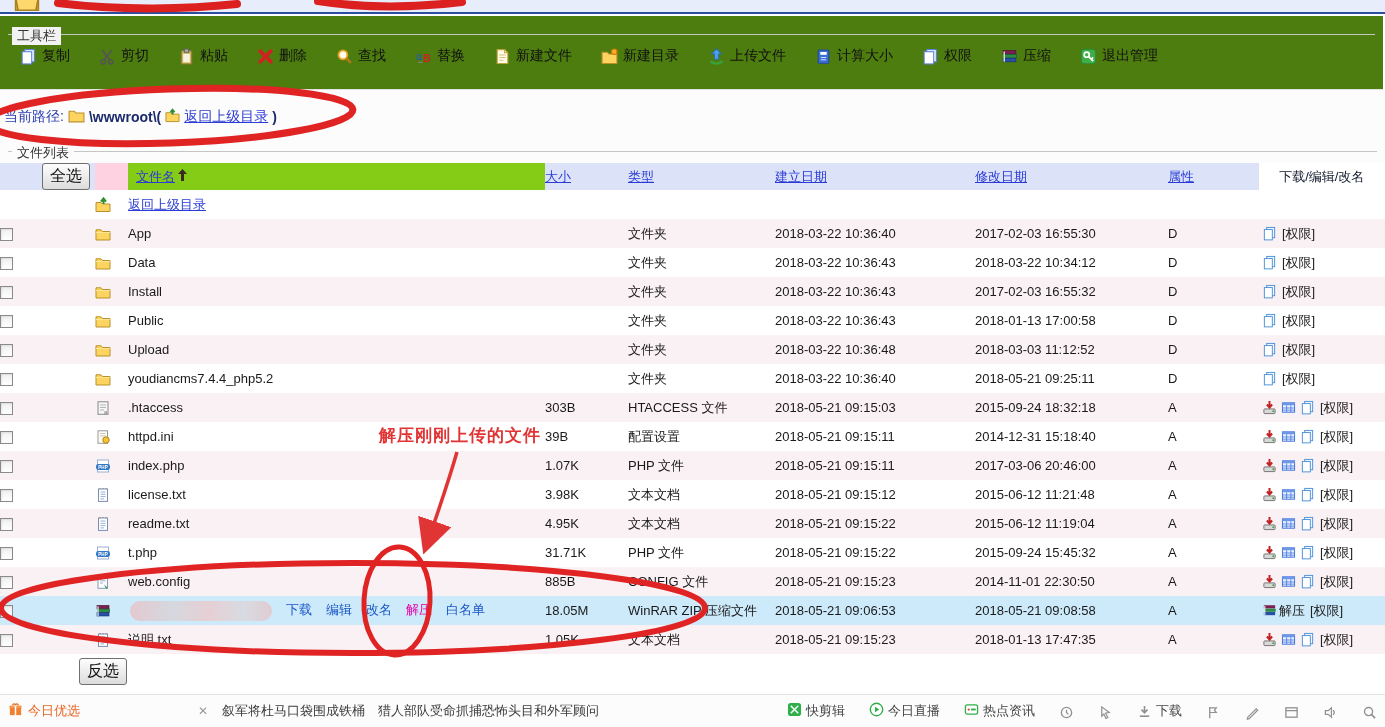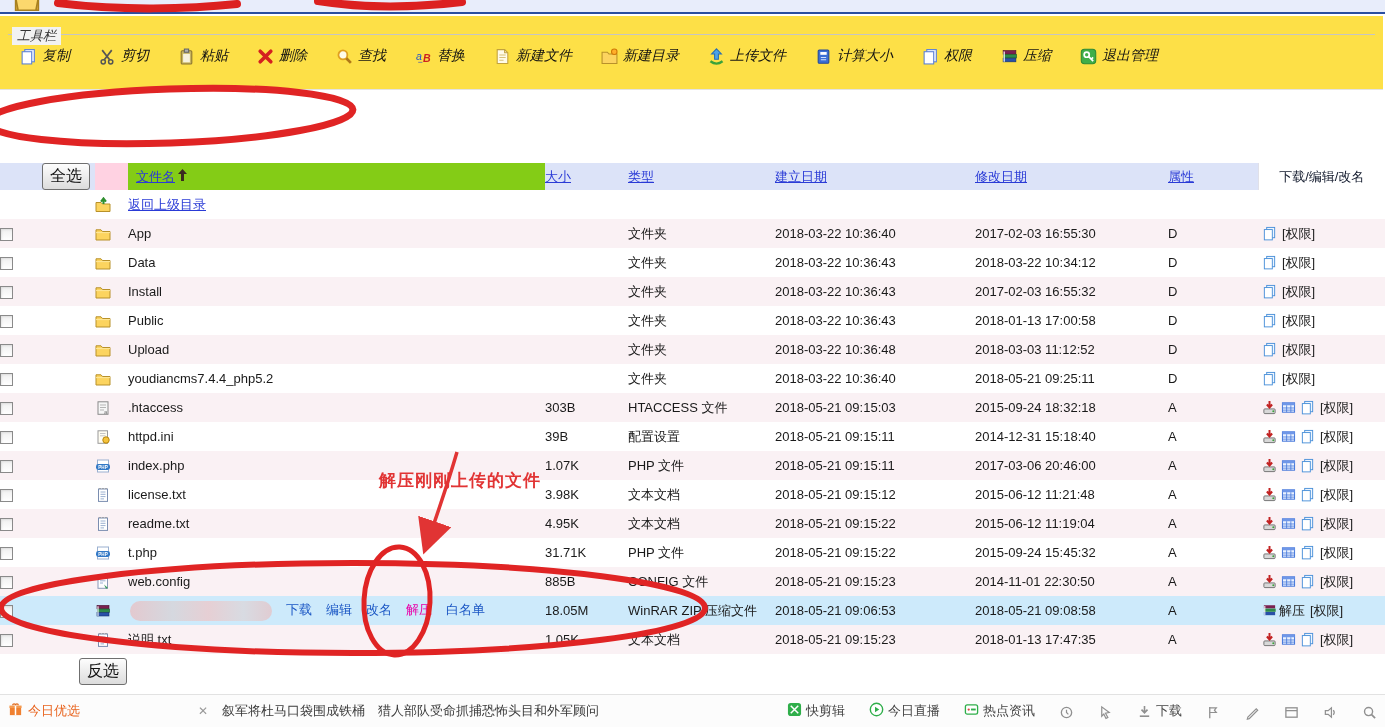--- a/index.html
+++ b/index.html
@@ -4,21 +4,21 @@
 <style>
   * { box-sizing: border-box; margin:0; padding:0; }
   body { margin:0; background:#fff; font-family:"Liberation Sans","DejaVu Sans",sans-serif; }
   .screen { position:relative; width:1385px; height:727px; overflow:hidden; background:#fff; }
 
   
   .banner { position:absolute; top:0; left:0; right:0; height:14px; background:#e8edfb; border-bottom:2px solid #2a4fa0; }
   .banner .bfolder { position:absolute; left:14px; top:-13px; }
 
   
-  .toolbar-area { position:absolute; top:16px; left:0; right:2px; height:74px; background:#fde047; border-bottom:1px solid #e3e3e3;font-style:italic; }
+  .toolbar-area { position:absolute; top:16px; left:0; right:2px; height:74px; background:#4d7c0f; border-bottom:1px solid #e3e3e3; }
   .group-line { position:absolute; left:8px; right:8px; border-top:1px solid #c5c5c5; }
   .group-label { position:absolute; font-size:13px; color:#333; background:inherit; padding:0 5px; }
   .toolbar-area .group-line { top:18px; }
   .toolbar-area .group-label { top:11px; left:12px; background:#f2f2f2; }
   .tb-buttons { position:absolute; top:31px; left:20px; display:flex; align-items:center; gap:29px; }
   .tb-btn { display:flex; align-items:center; gap:5px; font-size:14px; color:#111; cursor:pointer; white-space:nowrap; }
   .tb-btn svg { display:block; }
 
   
   .path-area { position:absolute; top:90px; left:0; right:0; height:73px; background:#fdfcfd; }
@@ -68,21 +68,21 @@
   .bottom-bar { position:absolute; left:0; right:0; bottom:0; height:24px; background:#fcfcfc; border-top:1px solid #e2e2e2; display:flex; align-items:center; font-size:13px; color:#444; padding:16px 8px; z-index:5; }
   .bb-item { display:flex; align-items:center; gap:5px; white-space:nowrap; cursor:pointer; }
   .bb-left-label { color:#e8641f; }
   .bb-close { color:#999; margin-left:118px; cursor:pointer; font-size:12px; }
   .bb-news { margin-left:14px; color:#3a3a3a; cursor:pointer; }
   .bb-right { margin-left:auto; display:flex; align-items:flex-end; gap:24px; }
   .bb-iconbtn { display:flex; align-items:center; gap:4px; cursor:pointer; color:#444; }
 
   
   .anno-svg { position:absolute; inset:0; width:1385px; height:727px; pointer-events:none; z-index:10; }
-  .anno-note { position:absolute; left:379px; top:424px; font-size:17px; font-weight:600; letter-spacing:1px; color:#e13434; z-index:11; pointer-events:none;margin-top:45px; }
+  .anno-note { position:absolute; left:379px; top:424px; font-size:17px; font-weight:600; letter-spacing:1px; color:#e13434; z-index:11; pointer-events:none; }
 </style>
 </head>
 <body>
 
 <div class="screen">
 
   <div class="banner">
     <span class="bfolder">
       <svg width="26" height="26" viewBox="0 0 16 16">
           <path d="M1 3.5h5.2l1.6 1.8H15v9H1z" fill="#f2c14e" stroke="#a8801f"></path>
@@ -215,20 +215,37 @@
               <rect x="1.2" y="1.2" width="13.6" height="13.6" rx="3" fill="#3fae49" stroke="#2c8a36"></rect>
               <circle cx="6.3" cy="6.3" r="2.4" fill="none" stroke="#fff" stroke-width="1.6"></circle>
               <path d="M8.2 8.2l4.2 4.2M10.6 10.6l1.7-1.7" stroke="#fff" stroke-width="1.6"></path>
             </svg>
           </span>
           <span>退出管理</span>
         </div>
       </div>
   </div>
 
+  <div class="path-area">
+    <div class="path-line">
+      <span class="path-label">当前路径:</span>
+      <span><svg width="17" height="14" viewBox="0 0 16 13">
+            <path d="M1 2h5l1.5 1.7H15v8.3H1z" fill="#fcd45f" stroke="#b8912a"></path>
+          </svg></span>
+      <span class="path-value">\wwwroot\(</span>
+      <span><svg width="15" height="15" viewBox="0 0 16 16">
+            <path d="M1 5h5l1.5 1.5H15v8H1z" fill="#fcd45f" stroke="#b8912a"></path>
+            <path d="M8 7V2.5M5.8 4.5 8 1.8l2.2 2.7" fill="none" stroke="#2f8f2f" stroke-width="2"></path>
+          </svg></span>
+      <span class="hlink">返回上级目录</span>
+      <span class="path-value">)</span>
+    </div>
+    <div class="group-line"></div>
+    <div class="group-label">文件列表</div>
+  </div>
 
   <table class="ftable">
     <colgroup>
       <col style="width:95px">
         <col style="width:33px">
         <col style="width:417px">
         <col style="width:83px">
       <col style="width:147px">
         <col style="width:200px">
         <col style="width:193px">

